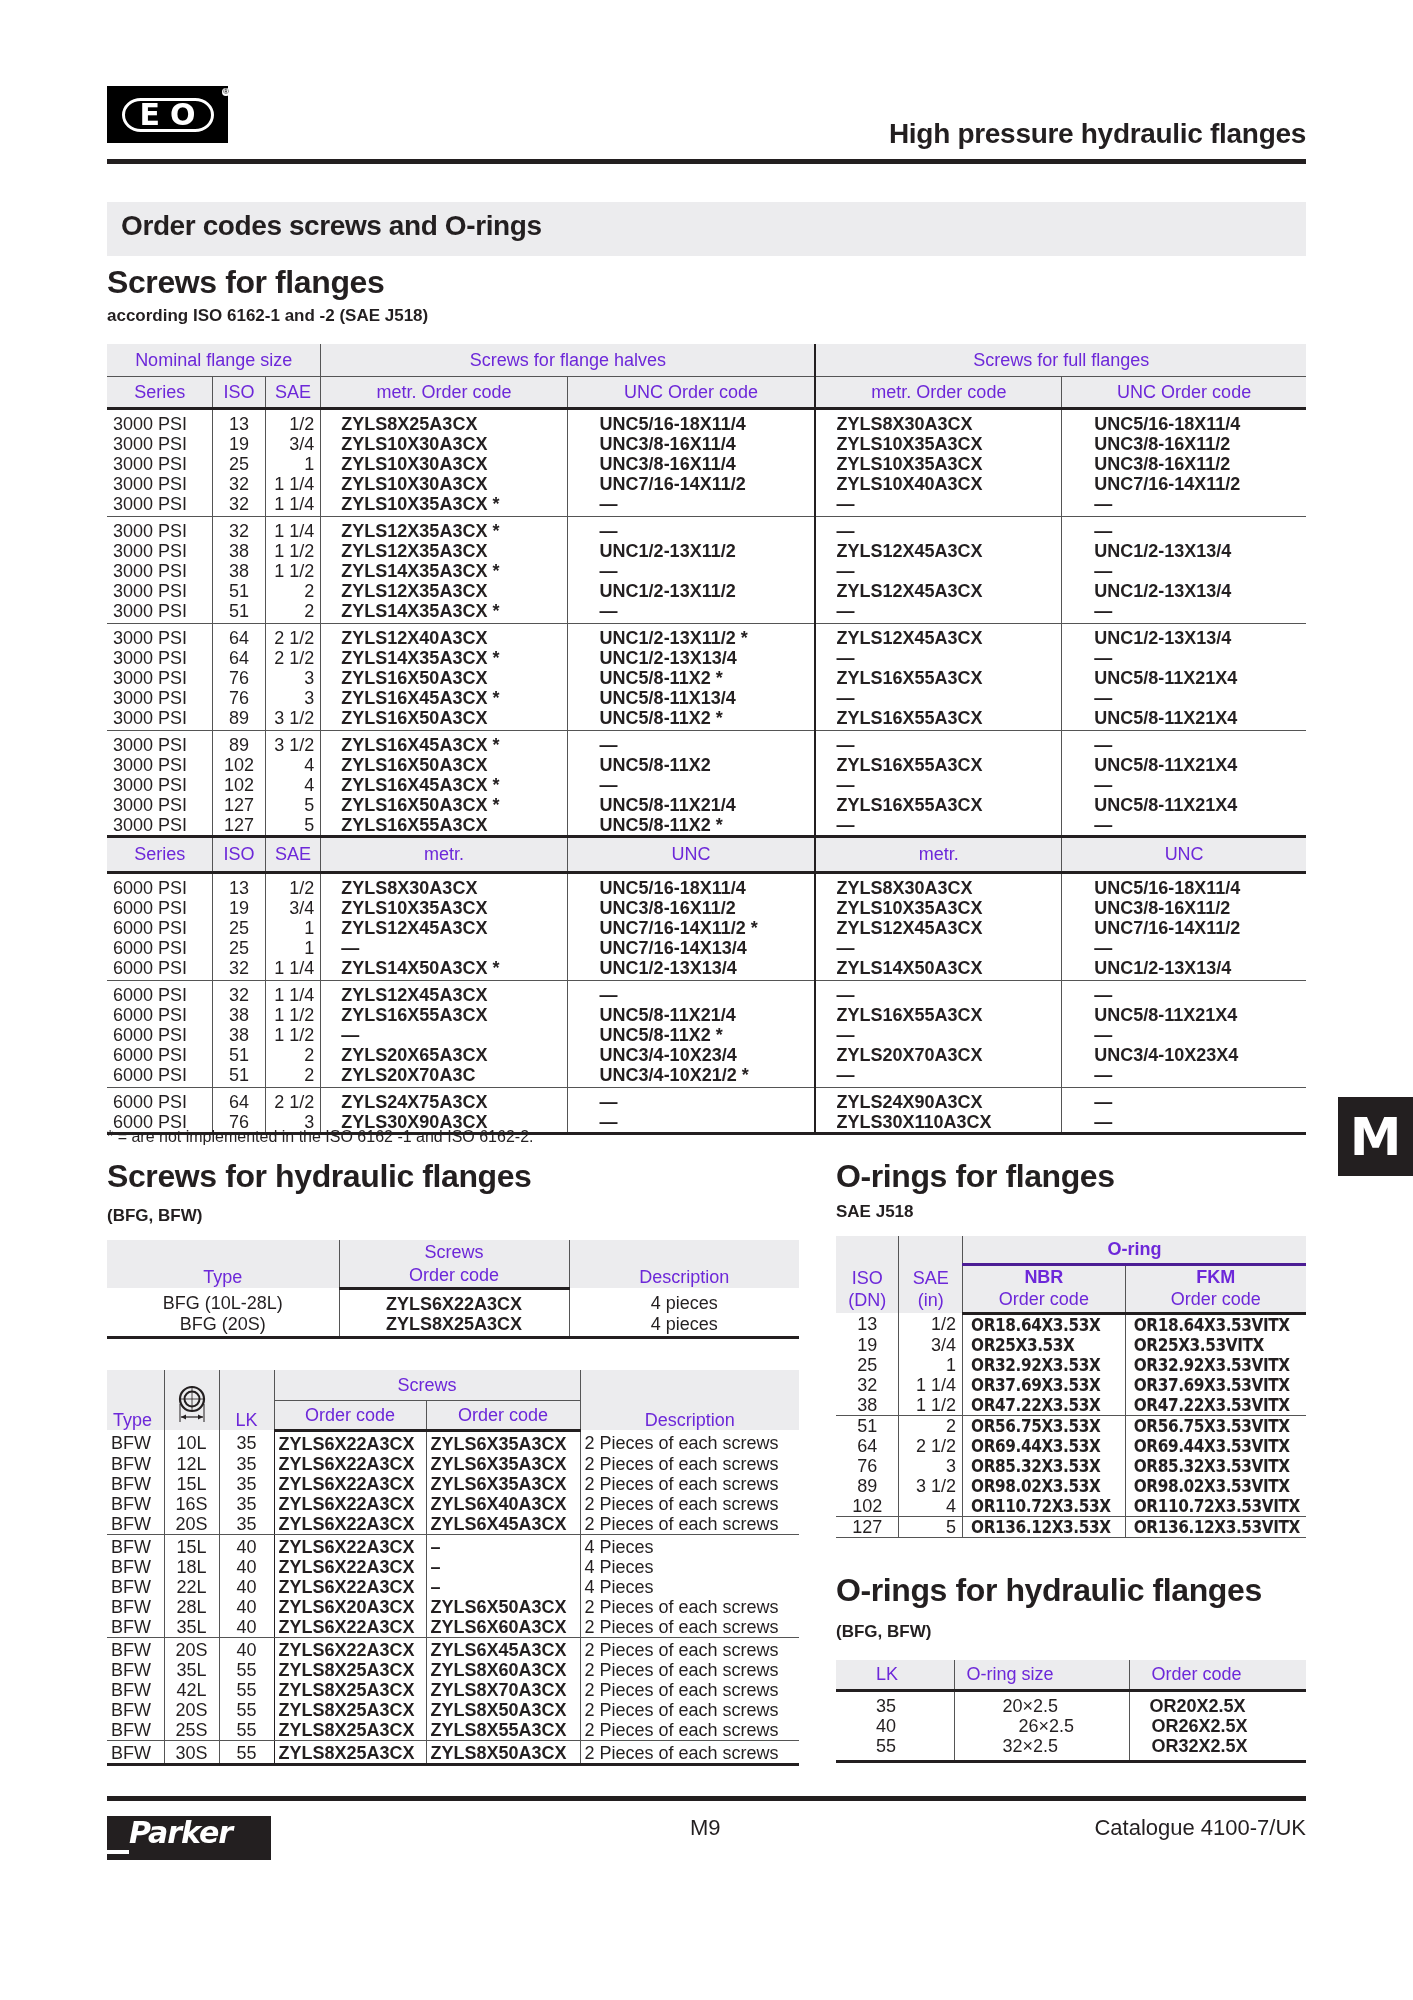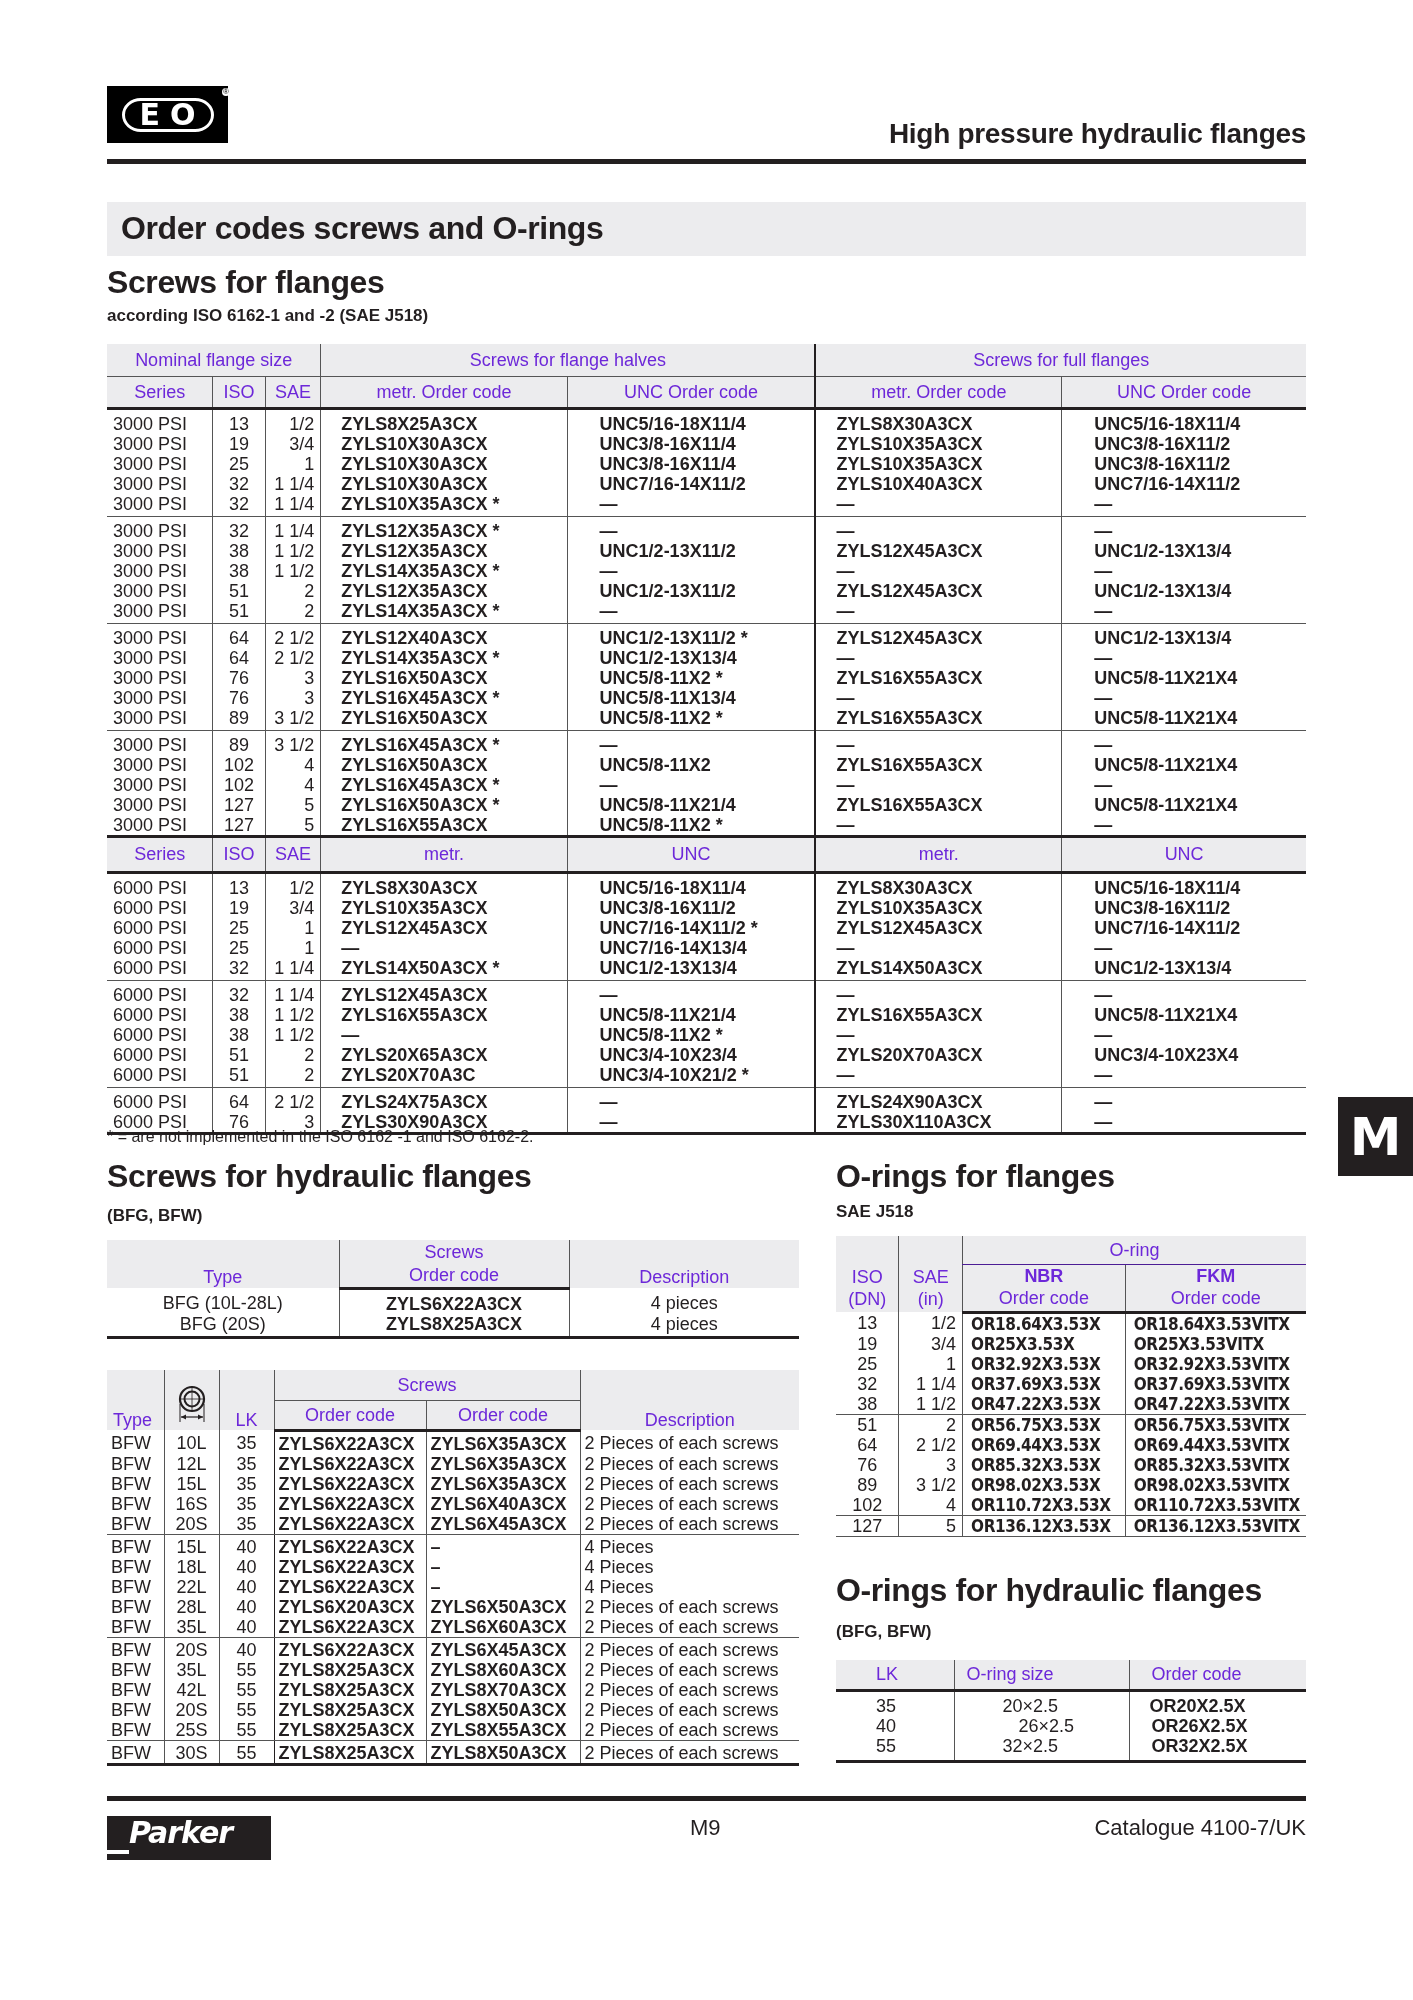--- a/index.html
+++ b/index.html
@@ -9,21 +9,21 @@
   .abs { position: absolute; }
 
   
   .eo-logo { left: 107px; top: 86px; width: 121px; height: 57px; background: #000; display: flex; align-items: center; justify-content: center; }
   .eo-logo .inner { width: 92px; height: 34px; border: 3px solid #fff; border-radius: 20px / 18px; display: flex; align-items: center; justify-content: center; color: #fff; font-family: "DejaVu Sans", sans-serif; font-weight: bold; font-size: 30px; letter-spacing: 10px; padding-left: 10px; }
   .eo-logo .reg { position: absolute; right: -2px; top: 2px; color: #000; font-size: 8px; background: #fff; border-radius: 50%; width: 8px; height: 8px; line-height: 8px; text-align: center; }
   .header-title { right: 107px; top: 118px; font-size: 28px; font-weight: bold; letter-spacing: -0.3px; }
   .header-rule { left: 107px; top: 159px; width: 1199px; height: 5px; background: #231f20; }
 
   .banner { left: 107px; top: 202px; width: 1199px; height: 54px; background: #ececee; }
-  .banner-title { left: 121px; top: 210px; font-size: 32px; font-weight: bold; letter-spacing: -0.4px; }
+  .banner-title { left: 121px; top: 210px; font-size: 28px; font-weight: bold; letter-spacing: -0.4px; }
 
   .h2 { font-size: 32px; font-weight: bold; letter-spacing: -0.4px; }
   .sub { font-size: 17px; font-weight: bold; }
 
   table { border-collapse: collapse; position: absolute; font-size: 18px; }
   td, th { padding: 0 6px; line-height: 20px; white-space: nowrap; }
   th { font-weight: normal; background: #ececee; color: #6d28d9; }
   .b { font-weight: bold; }
   .r { text-align: right; }
   .c { text-align: center; }
@@ -65,21 +65,21 @@
   #t3 tr.gend td { border-bottom: 1px solid #555; }
   #t3 tr.tend td { border-bottom: 3px solid #231f20; }
   #t3 td { padding: 0 4px; }
   #t3 tr.gtop td { padding-top: 2px; }
 
   
   #t4 { left: 836px; top: 1236px; width: 470px; }
   #t4 th { height: 28px; line-height: 22px; }
   #t4 .vl { border-left: 1px solid #555; }
   #t4 tr.hb th { border-bottom: 3px solid #231f20; }
-  #t4 tr.ho th.oring { border-bottom: 1px solid #4c1d95; }
+  #t4 tr.ho th.oring { border-bottom: 3px solid #4c1d95; font-weight: bold; }
   #t4 td { font-family: "Liberation Sans", sans-serif; }
   #t4 td.code { font-family: "DejaVu Sans Condensed", "DejaVu Sans", sans-serif; font-weight: bold; font-size: 17px; letter-spacing: -0.4px; padding-left: 8px; }
   #t4 tr.gend td { border-bottom: 1px solid #555; }
   #t4 tr.tend td { border-bottom: 1px solid #555; }
 
   
   #t5 { left: 836px; top: 1660px; width: 470px; }
   #t5 th { height: 30px; text-align: left; }
   #t5 .vl { border-left: 1px solid #555; }
   #t5 tr.hb th { border-bottom: 3px solid #231f20; }

